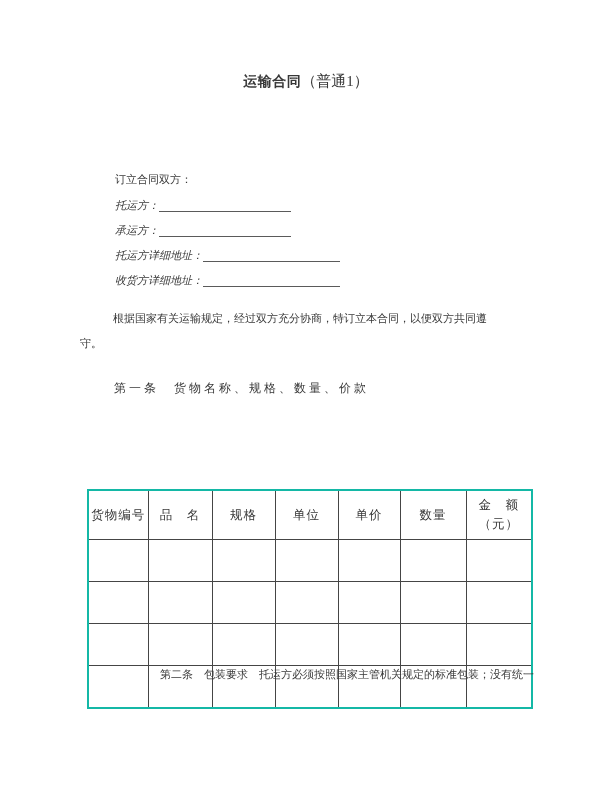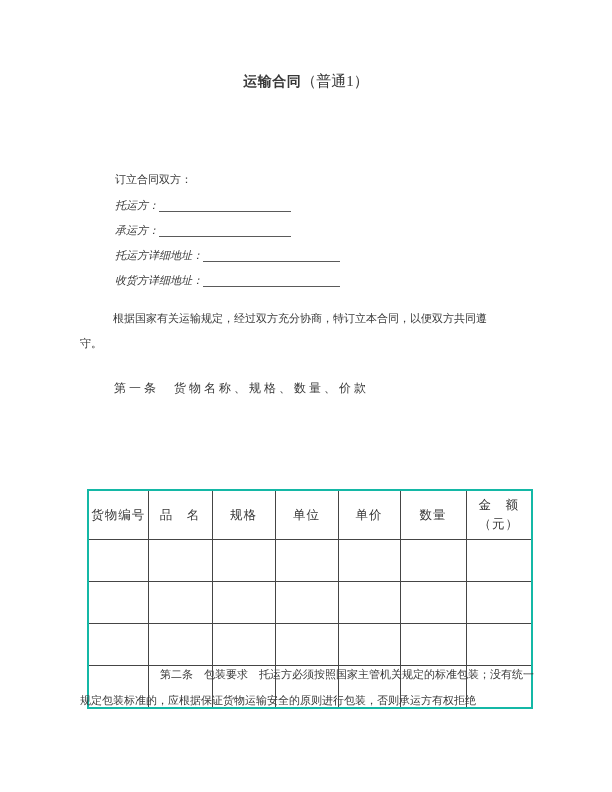--- a/index.html
+++ b/index.html
@@ -148,15 +148,14 @@
           <td></td>
           <td></td>
           <td></td>
           <td></td>
           <td></td>
         </tr>
       </tbody>
   </table>
 
   <div class="abs t" style="left:117px; top:666px;margin-left:43px;">第二条　包装要求　托运方必须按照国家主管机关规定的标准包装；没有统一</div>
-  <div class="abs t" style="left:80px; top:692px;">规定包装标准的，应根据保证货物运输安全的原则进行包装，否则承运方有权拒绝</div>
 
 </div>
 
 </body></html>

